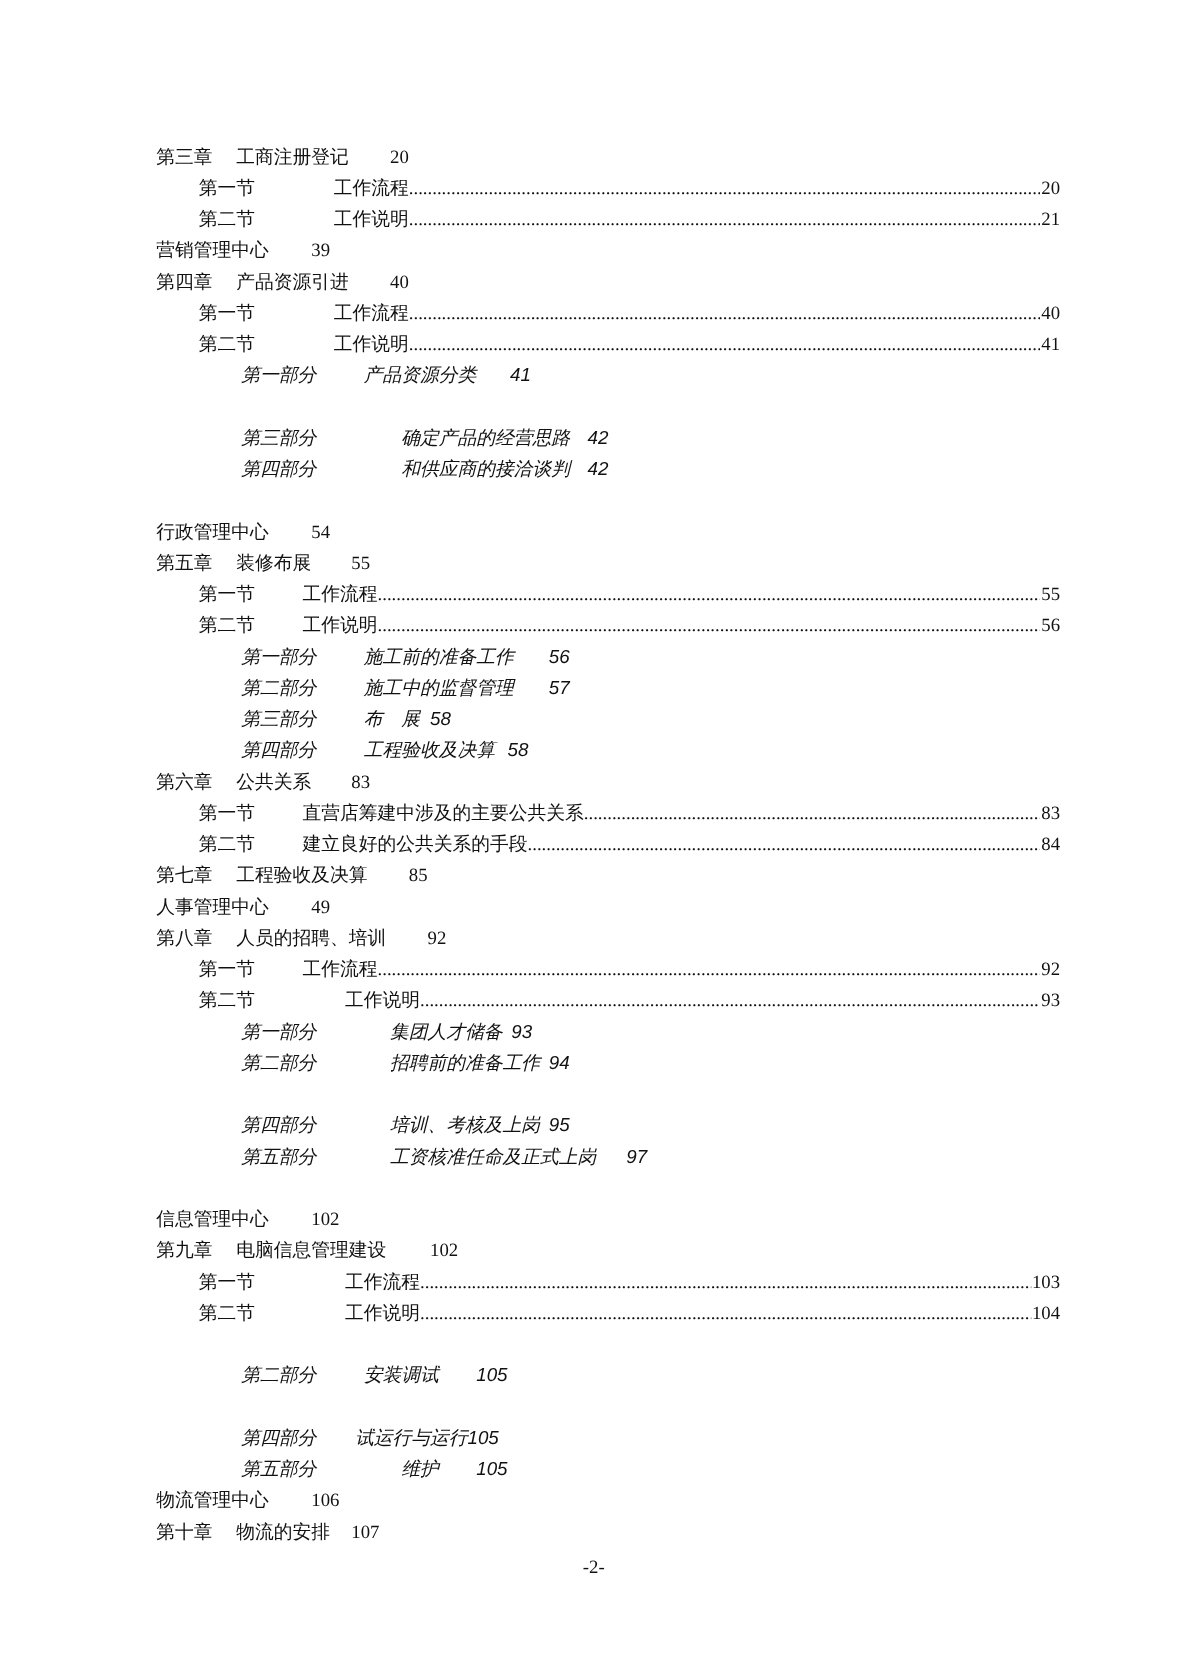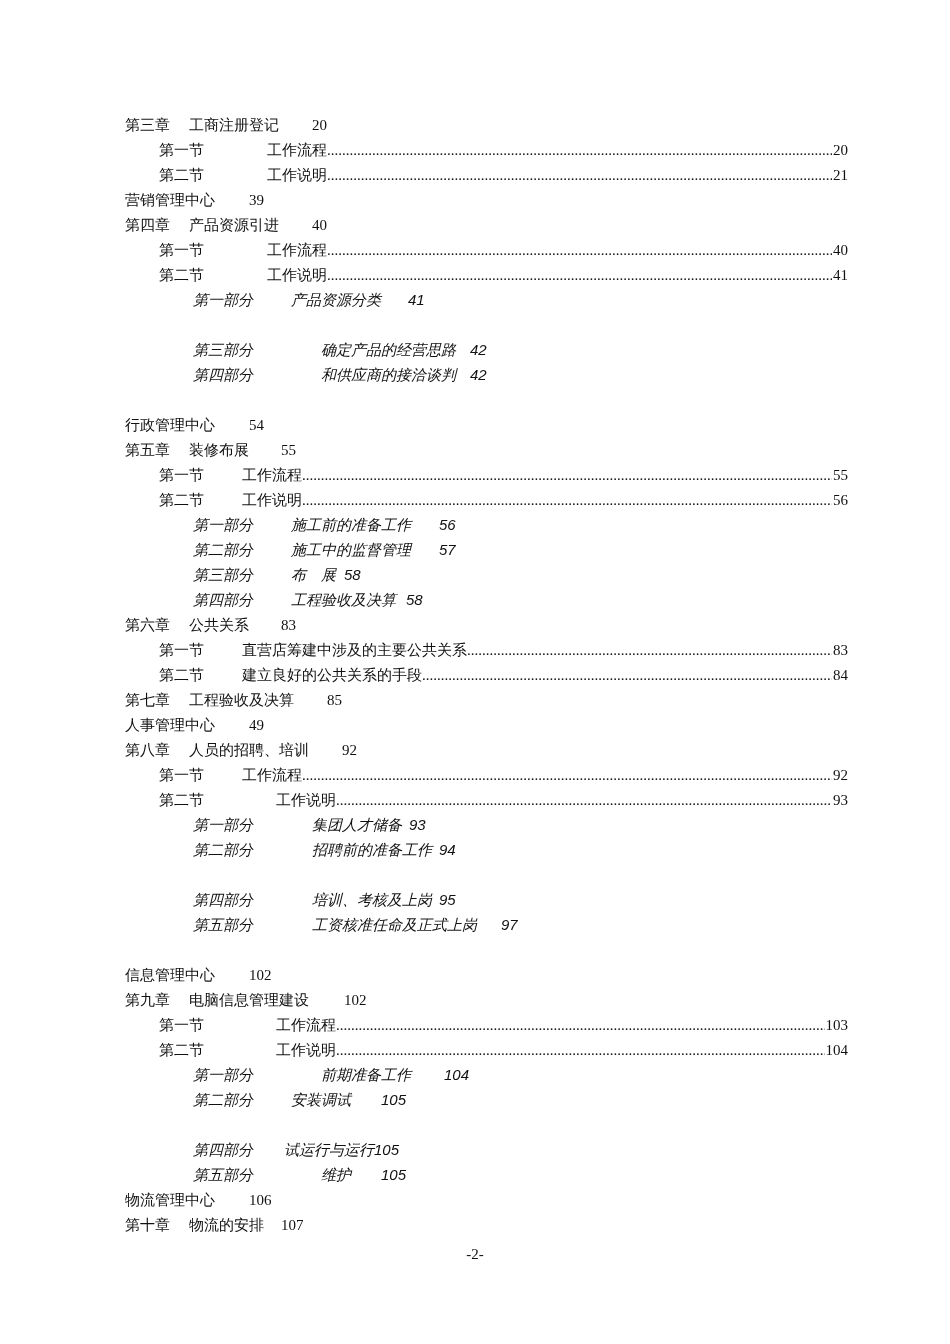--- a/index.html
+++ b/index.html
@@ -188,23 +188,20 @@
       <span class="pnum">103</span>
   </div>
 
   <div class="line" style="top:1039px;left:159px;">第二节</div>
   <div class="lead" style="top:1039px;left:276px;width:572px;">
     <span style="font-family:'DejaVu Serif',serif;">工作说明</span>
       <span class="dots"></span>
       <span class="pnum">104</span>
   </div>
 
-  <div class="line it" style="top:1064px;left:193px;">
-    <span>第一部分</span><span style="display:inline-block;width:68px"></span><span>前期准备工作</span><span style="display:inline-block;width:33px"></span><span class="num">104</span>
-  </div>
   <div class="line it" style="top:1089px;left:193px;">
     <span>第二部分</span><span style="display:inline-block;width:38px"></span><span>安装调试</span><span style="display:inline-block;width:30px"></span><span class="num">105</span>
   </div>
   <div class="line it" style="top:1139px;left:193px;">
     <span>第四部分</span><span style="display:inline-block;width:31px"></span><span>试运行与运行</span><span class="num">105</span>
   </div>
   <div class="line it" style="top:1164px;left:193px;">
     <span>第五部分</span><span style="display:inline-block;width:68px"></span><span>维护</span><span style="display:inline-block;width:30px"></span><span class="num">105</span>
   </div>
 

